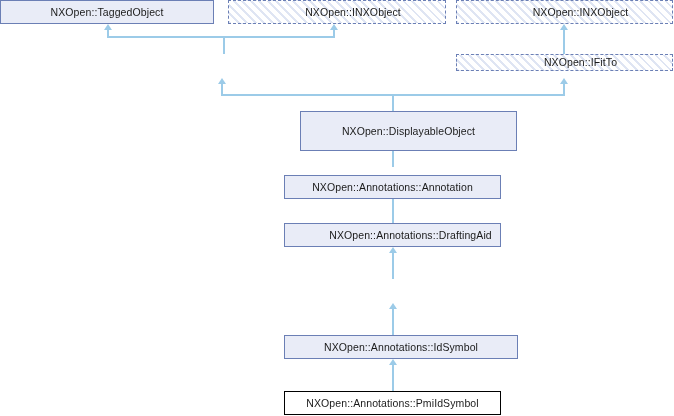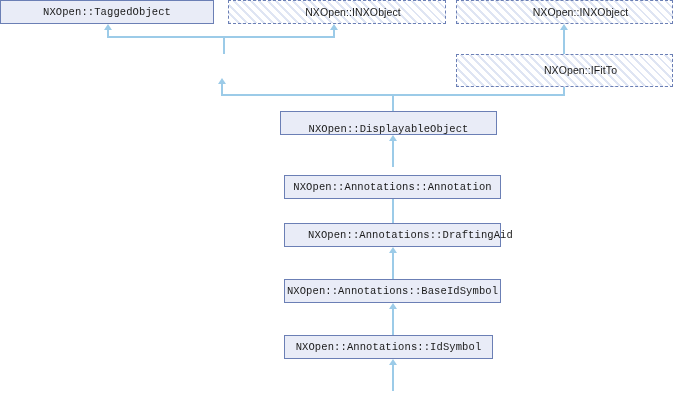--- a/index.html
+++ b/index.html
@@ -28,21 +28,20 @@
     line-height: 1;
     letter-spacing: 0.1px;
     color: #1a1a1a;
     white-space: nowrap;
     z-index: 5;
   }
   
   .node.solid {
     background: #e9ecf7;
     border: 1px solid #6b7fb5;
-    font-family: Liberation Mono, monospace;
   }
   
   .node.current {
     background: #ffffff;
     border: 1px solid #000000;
   }
   
   .node.iface {
     border: 1px dashed #6b7fb5;
     background-color: #ffffff;
@@ -133,38 +132,38 @@
 
   <div class="node iface" style="left:228px; top:0px; width:218px; height:24px;">
     <span class="label">NXOpen::INXObject</span>
   </div>
 
   <div class="node iface" style="left:456px; top:0px; width:217px; height:24px;">
     <span class="label">NXOpen::INXObject</span>
   </div>
 
 
-  <div class="node iface" style="left:456px; top:54px; width:217px; height:33px;">
+  <div class="node iface" style="left:456px; top:54px; width:217px; height:17px;">
     <span class="label">NXOpen::IFitTo</span>
   </div>
 
-  <div class="node solid" style="left:280px; top:111px; width:217px; height:24px;align-items:flex-end;">
+  <div class="node solid" style="left:300px; top:111px; width:217px; height:40px;">
     <span class="label">NXOpen::DisplayableObject</span>
   </div>
 
   <div class="node solid" style="left:284px; top:167px; width:217px; height:24px;margin-top:8px;">
     <span class="label">NXOpen::Annotations::Annotation</span>
   </div>
 
   <div class="node solid" style="left:284px; top:223px; width:217px; height:24px;padding-left:36px;">
     <span class="label">NXOpen::Annotations::DraftingAid</span>
   </div>
 
-  <div class="node solid" style="left:284px; top:279px; width:217px; height:24px;">
-    <span class="label">NXOpen::Annotations::BaseIdSymbol</span>
-  </div>
 
-  <div class="node solid" style="left:284px; top:335px; width:209px; height:24px;">
+  <div class="node solid" style="left:284px; top:335px; width:234px; height:24px;">
     <span class="label">NXOpen::Annotations::IdSymbol</span>
   </div>
 
+  <div class="node current" style="left:284px; top:391px; width:217px; height:24px;">
+    <span class="label">NXOpen::Annotations::PmiIdSymbol</span>
+  </div>
 
 </div>
 
 </body></html>

